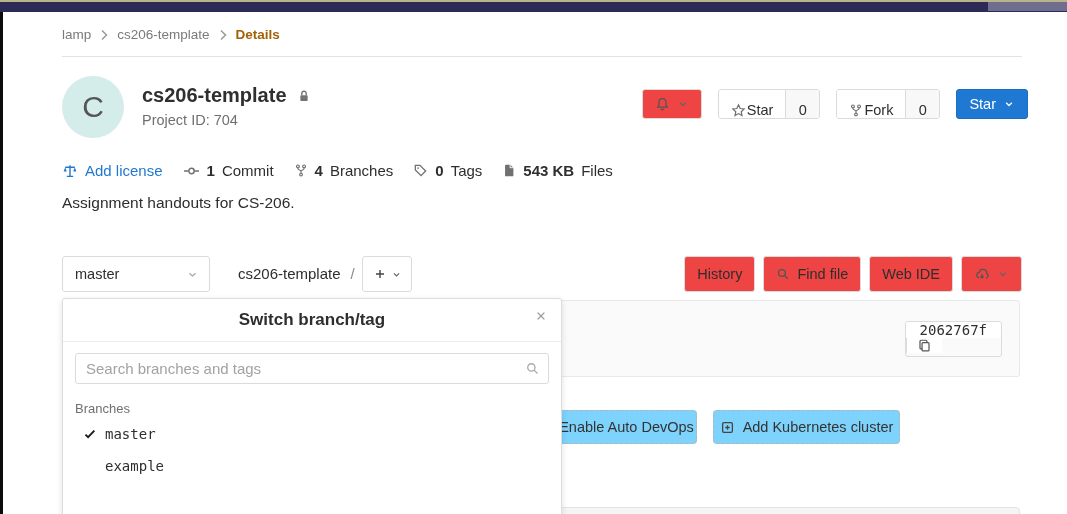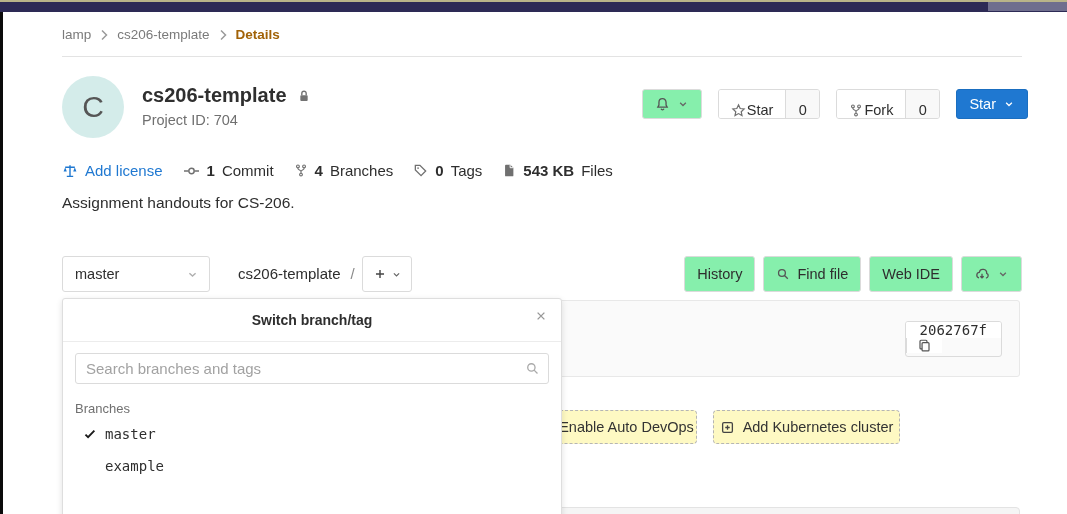--- a/index.html
+++ b/index.html
@@ -20,21 +20,21 @@
   .bc-divider { position:absolute; left:62px; top:56px; width:960px; height:1px; background:#e3e3e3; }
 
   
   .avatar { position:absolute; left:62px; top:76px; width:62px; height:62px; border-radius:50%; background:#d4ecea; display:flex; align-items:center; justify-content:center; font-size:30px; color:#555; }
   .proj-title-row { position:absolute; left:142px; top:84px; display:flex; align-items:center; gap:10px; }
   .proj-title { font-size:20px; font-weight:700; color:#2f2f2f; }
   .proj-id { position:absolute; left:142px; top:112px; font-size:14.5px; color:#707070; }
 
   
   .header-actions { position:absolute; right:39px; top:89px; display:flex; align-items:center; gap:16px; }
-  .btn { display:inline-flex; align-items:center; justify-content:center; gap:7px; background:#86efac; border:1px solid #dbdbdb; border-radius:3px; height:30px; padding:0 12px; font-size:14.5px; color:#2e2e2e; cursor:pointer; }
+  .btn { display:inline-flex; align-items:center; justify-content:center; gap:7px; background:#ef4444; border:1px solid #dbdbdb; border-radius:3px; height:30px; padding:0 12px; font-size:14.5px; color:#2e2e2e; cursor:pointer; }
   .btn-group { display:inline-flex; align-items:stretch; border:1px solid #dbdbdb; border-radius:3px; overflow:hidden; height:30px; }
   .btn-group .seg { display:flex; align-items:flex-end; gap:1px; padding:0 12px; background:#fff; font-size:14.5px; cursor:pointer; }
   .btn-group .count { border-left:1px solid #dbdbdb; background:#f8f8f8; min-width:34px; justify-content:center; }
   .btn-primary { background:#1f78d1; border-color:#1a6ec0; color:#fff; font-weight:400; }
   .icon { display:inline-flex; align-items:center; justify-content:center; color:#707070; }
 
   
   .stats-row { position:absolute; left:62px; top:162px; display:flex; align-items:center; gap:20px; font-size:15px; }
   .stat { display:inline-flex; align-items:center; gap:7px; color:#2e2e2e; cursor:pointer; }
   .stat b { font-weight:700; }
@@ -51,31 +51,31 @@
   .tree-actions { position:absolute; right:45px; top:256px; display:flex; gap:8px; }
   .tree-actions .btn { height:36px; }
 
   
   .commit-box { position:absolute; left:62px; top:300px; width:958px; height:77px; background:#fafafa; border:1px solid #e8e8e8; border-radius:3px; }
   .sha-group { position:absolute; right:17px; top:20px; display:flex; height:36px; border:1px solid #dbdbdb; border-radius:3px; overflow:hidden;flex-direction:column; }
   .sha-box { background:#fff; display:flex; align-items:center; padding:0 14px; font-family:"DejaVu Sans Mono", monospace; font-size:14px; color:#2e2e2e; }
   .copy-btn { background:#fff; border-left:1px solid #dbdbdb; width:36px; display:flex; align-items:center; justify-content:center; cursor:pointer; color:#555; }
 
   
-  .dashed-btn { position:absolute; top:410px; height:34px; border:1px dashed #b5b5b5; border-radius:4px; background:#fef9c3; display:flex; align-items:center; justify-content:center; gap:8px; font-size:14.5px; color:#333; cursor:pointer; }
+  .dashed-btn { position:absolute; top:410px; height:34px; border:1px dashed #b5b5b5; border-radius:4px; background:#7dd3fc; display:flex; align-items:center; justify-content:center; gap:8px; font-size:14.5px; color:#333; cursor:pointer; }
   .dashed-enable { left:556px; width:141px; }
   .dashed-k8s { left:713px; width:187px; }
 
   
   .table-header-bar { position:absolute; left:62px; top:507px; width:958px; height:8px; background:#f5f5f5; border:1px solid #e3e3e3; border-radius:4px 4px 0 0; }
 
   
   .dropdown { position:absolute; left:62px; top:298px; width:500px; height:230px; background:#fff; border:1px solid #dedede; border-radius:3px; box-shadow:0 2px 6px rgba(0,0,0,.12); z-index:10; }
   .dd-header { position:relative; height:43px; display:flex; align-items:center; justify-content:center; border-bottom:1px solid #ececec; }
-  .dd-title { font-size:14px; font-weight:700; color:#2e2e2e; }
+  .dd-title { font-size:17px; font-weight:700; color:#2e2e2e; }
   .dd-close { position:absolute; right:14px; top:11px; color:#989898; cursor:pointer; display:flex; }
   .dd-search-wrap { position:relative; margin:11px 12px 0 12px; }
   .dd-search { width:100%; height:31px; border:1px solid #dbdbdb; border-radius:3px; padding:0 32px 0 10px; font-size:15px; color:#2e2e2e; font-family:"Liberation Sans", sans-serif; outline:none; }
   .dd-search::placeholder { color:#a2a2a2; }
   .dd-search-icon { position:absolute; right:9px; top:8px; color:#aaa; }
   .dd-section { margin:17px 0 2px 12px; font-size:13px; color:#707070; }
   .branch-item { display:flex; align-items:center; height:32px; padding-left:20px; font-family:"DejaVu Sans Mono", monospace; font-size:14px; color:#2e2e2e; cursor:pointer; }
   .branch-item .check-col { width:22px; display:flex; align-items:center; color:#1a1a1a; }
 
   svg { display:block; }

